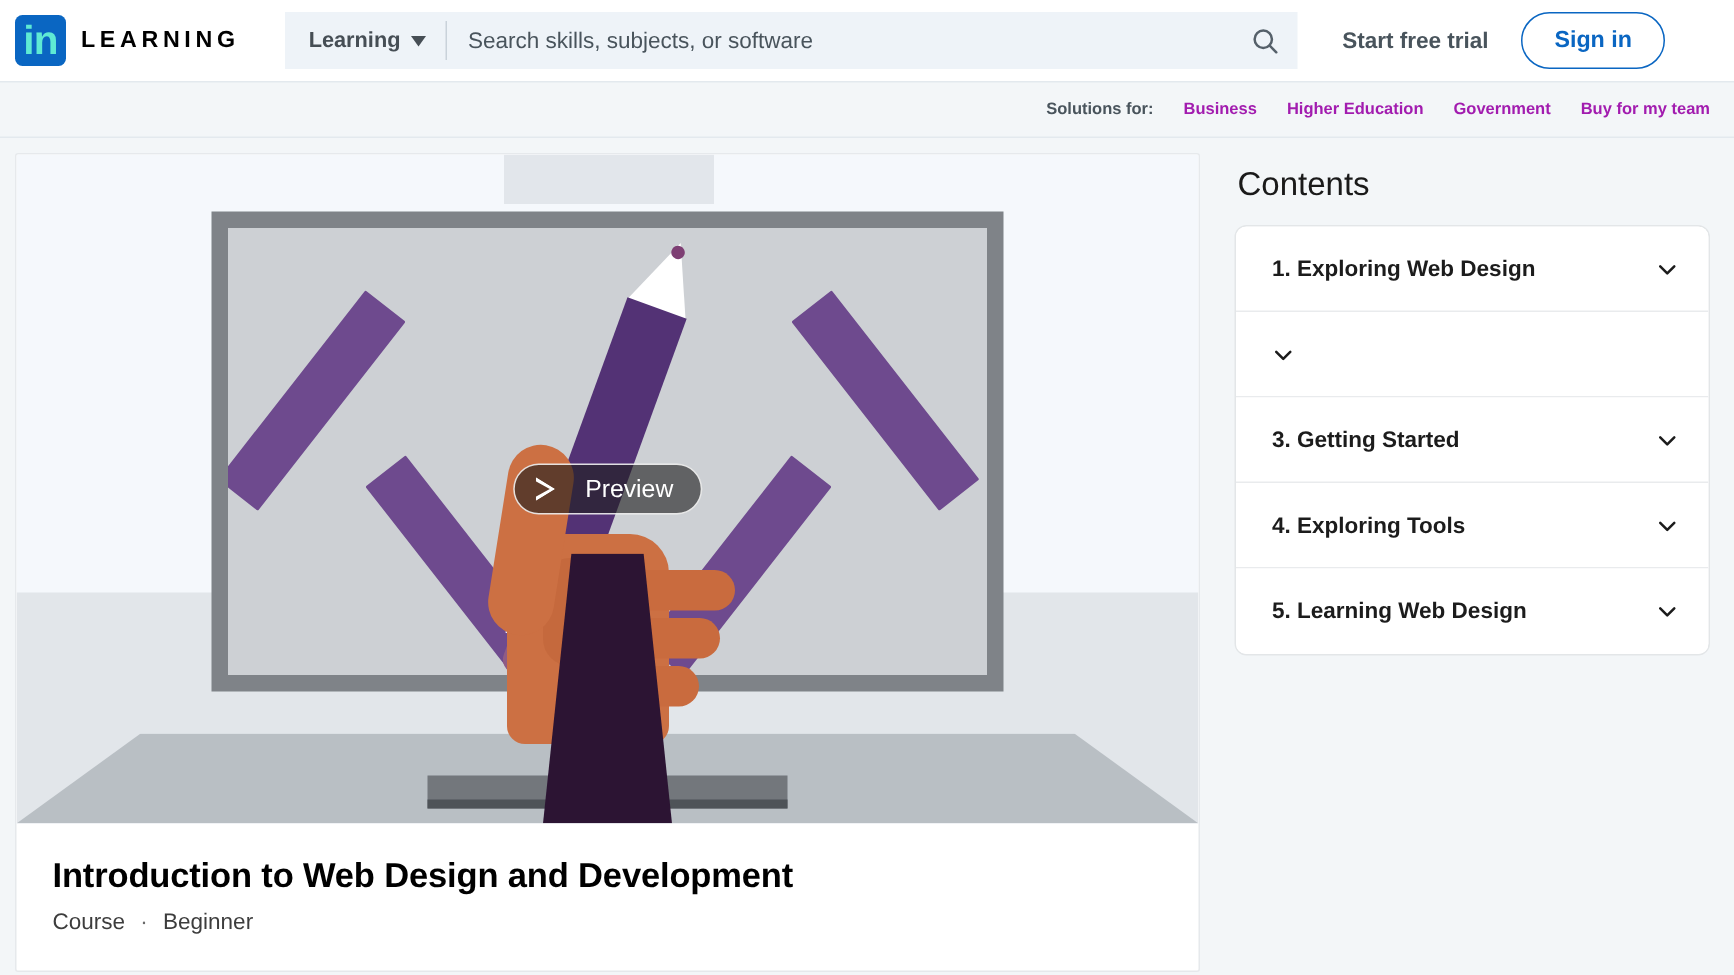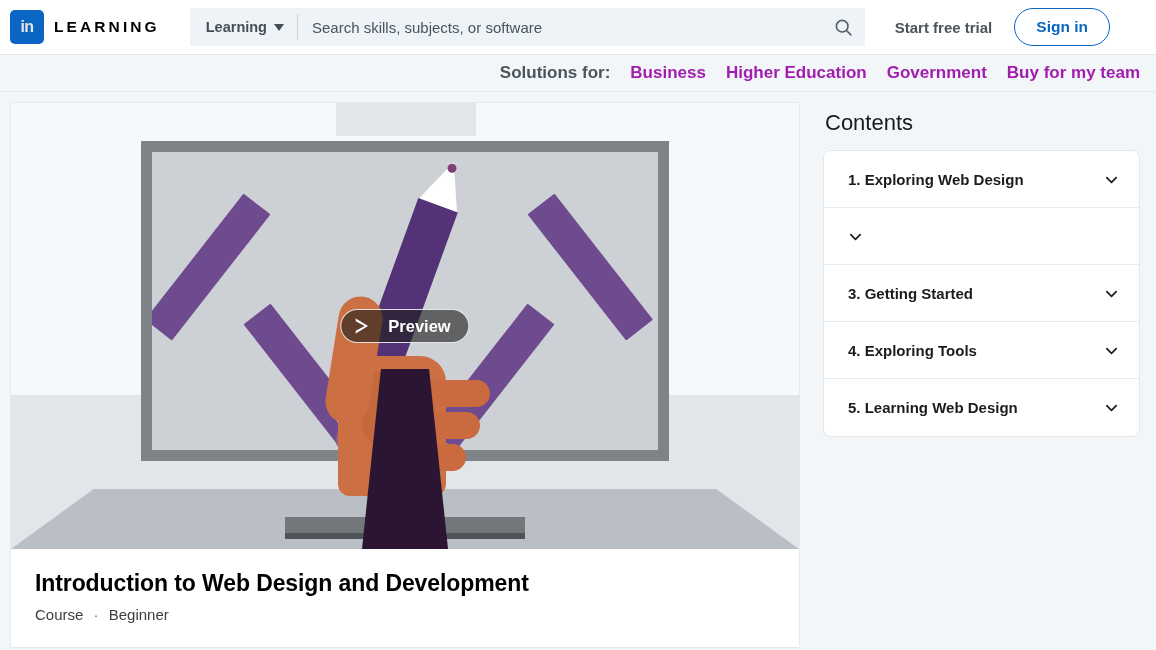--- a/index.html
+++ b/index.html
@@ -36,23 +36,23 @@
   }
 
   .li-logo {
     width: 34px;
     height: 34px;
     background: #0a66c2;
     border-radius: 5px;
     display: flex;
     align-items: center;
     justify-content: center;
-    color: #e5e5e5;
-    font-weight: bold;
-    font-size: 16px;
+    color: #5eead4;
+    font-weight: bold;
+    font-size: 27px;
     line-height: 1;
     letter-spacing: -0.5px;
     font-family: "Liberation Sans", sans-serif;
   }
 
   .brand-word {
     font-size: 15.5px;
     font-weight: bold;
     letter-spacing: 3.1px;
     color: #000000;
@@ -155,21 +155,21 @@
   .sub-nav {
     height: 38px;
     background: #f3f6f8;
     border-top: 1px solid #e3e9ee;
     border-bottom: 1px solid #e3e9ee;
     display: flex;
     align-items: center;
     justify-content: flex-end;
     gap: 20px;
     padding: 0 16px;
-    font-size: 17px;
+    font-size: 11px;
   }
 
   .sub-nav .label {
     font-weight: bold;
     color: #49545c;
   }
 
   .sub-nav .nav-link {
     font-weight: bold;
     color: #a21caf;
@@ -398,21 +398,21 @@
     background: rgba(30, 30, 30, 0.62);
     border: 1px solid rgba(255,255,255,0.85);
     border-radius: 20px;
     height: 34px;
     padding: 0 18px 0 14px;
     display: flex;
     align-items: center;
     gap: 20px;
     color: #ffffff;
     font-size: 16.5px;
-    font-weight: bold;
+    font-weight: normal;
     z-index: 20;
     cursor: pointer;
     white-space: nowrap;
   }
   .play-tri {
     width: 0; height: 0;
     border-top: 8px solid transparent;
     border-bottom: 8px solid transparent;
     border-left: 13px solid transparent;
     position: relative;

